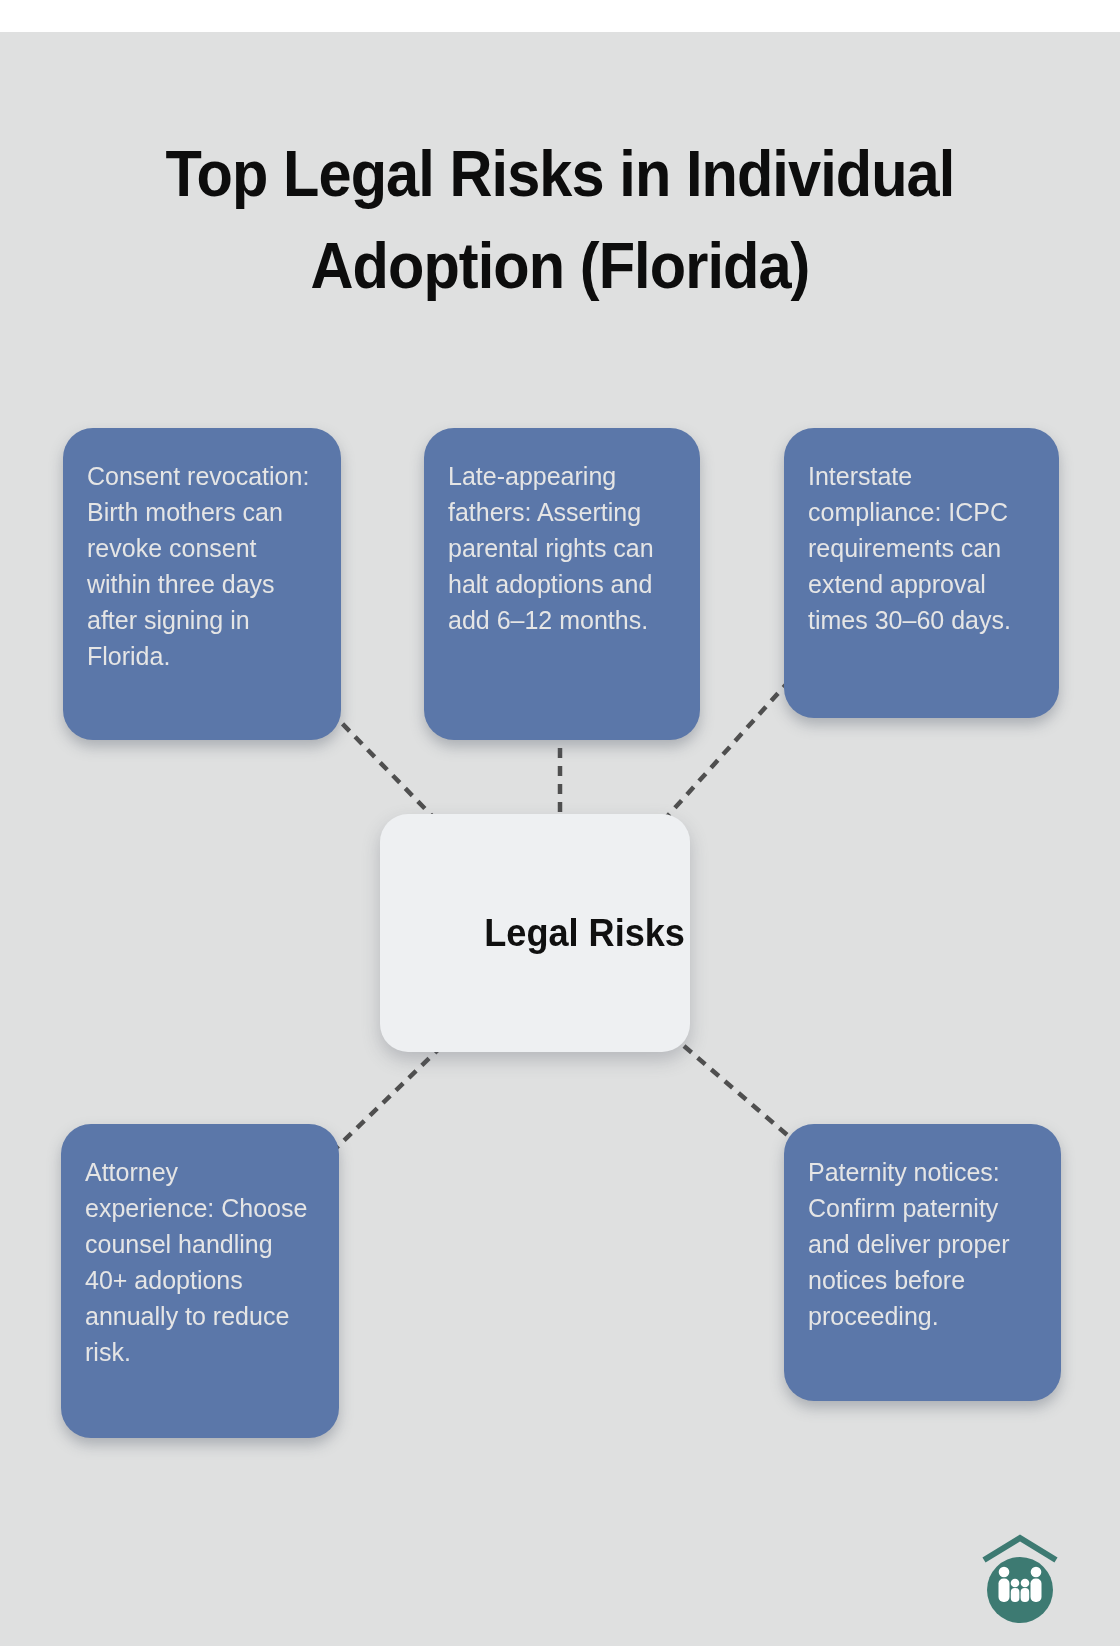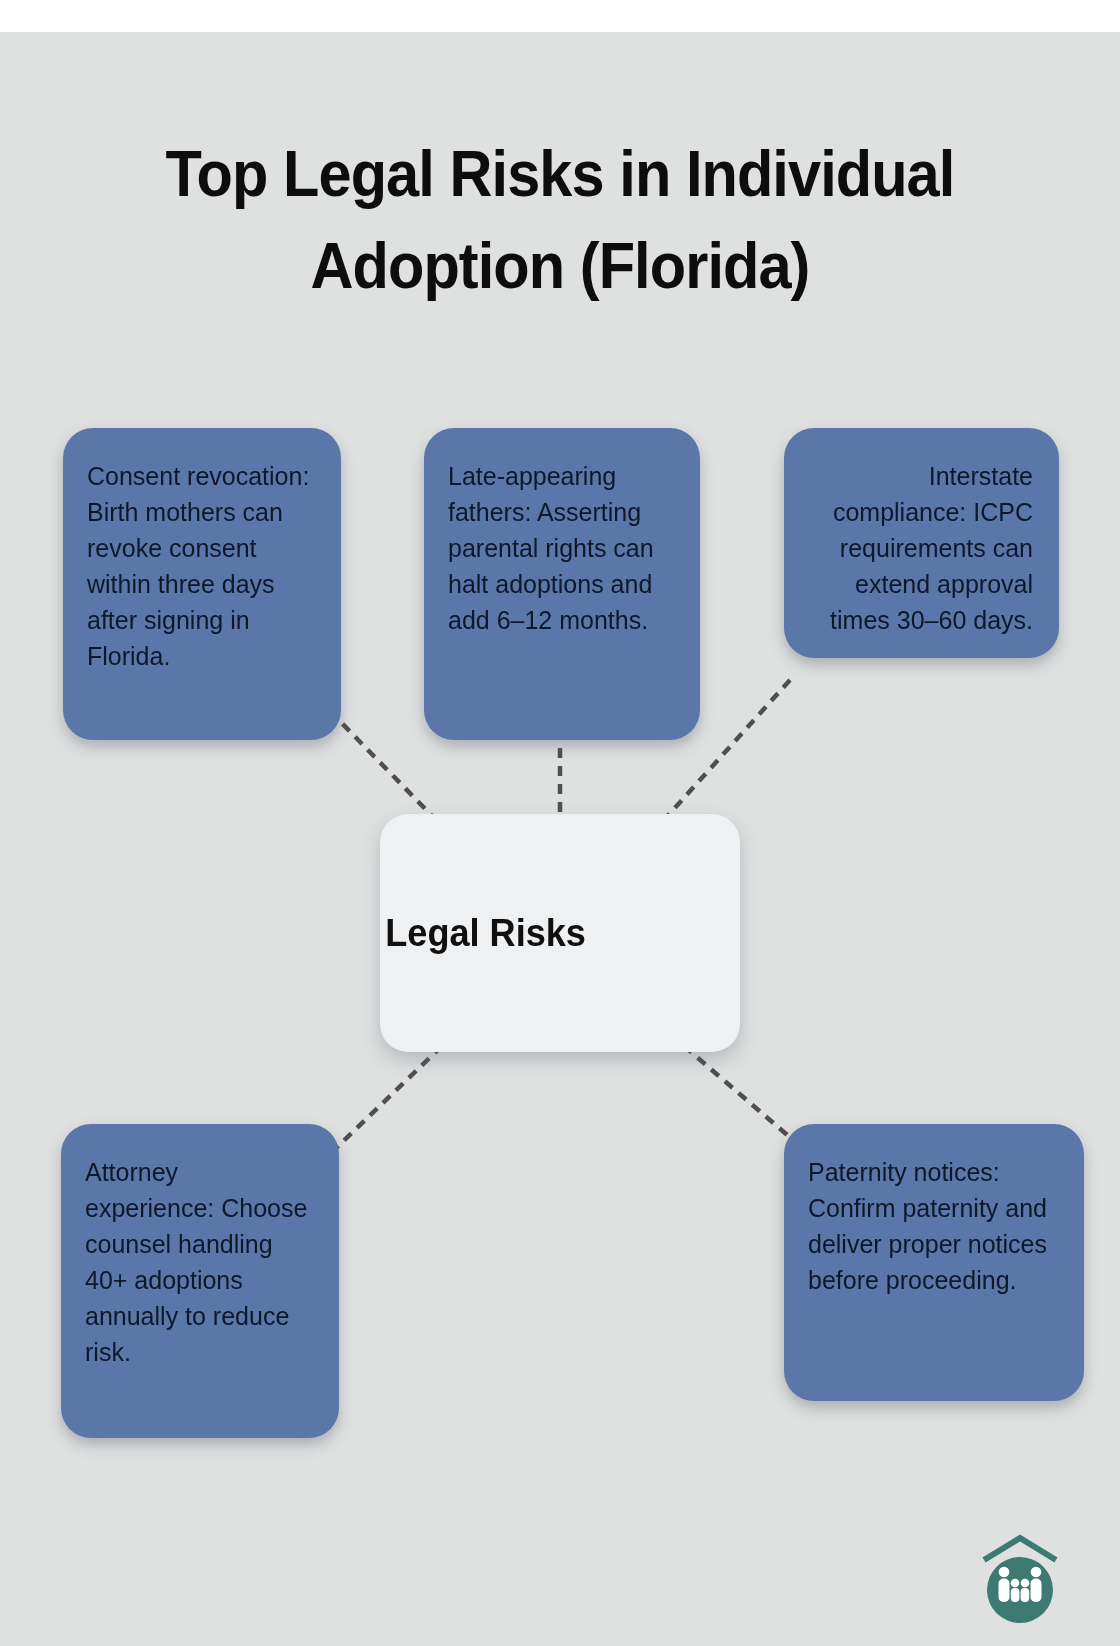--- a/index.html
+++ b/index.html
@@ -41,43 +41,43 @@
     stroke-width: 4.5;
     stroke-dasharray: 10 8;
   }
 
   .node {
     position: absolute;
     z-index: 2;
     box-sizing: border-box;
     background: #5b77a9;
     border-radius: 30px;
-    color: #0f172a;
+    color: #e5e5e5;
     font-size: 25px;
     line-height: 36px;
     padding: 30px 26px 0 24px;
     box-shadow: 0 7px 14px rgba(90, 96, 110, 0.38);
   }
   #node-consent    { left: 63px;  top: 396px; width: 278px; height: 312px; }
   #node-fathers    { left: 424px; top: 396px; width: 276px; height: 312px; }
-  #node-interstate { left: 784px; top: 396px; width: 275px; height: 230px; text-align: right; }
+  #node-interstate { left: 784px; top: 396px; width: 275px; height: 290px; }
   #node-attorney   { left: 61px;  top: 1092px; width: 278px; height: 314px; }
-  #node-paternity  { left: 784px; top: 1092px; width: 300px; height: 277px; }
+  #node-paternity  { left: 784px; top: 1092px; width: 277px; height: 277px; }
 
   .center-node {
     position: absolute;
     z-index: 2;
     left: 380px; top: 782px;
-    width: 360px; height: 238px;
+    width: 310px; height: 238px;
     background: #eef0f2;
     border-radius: 28px;
     box-shadow: 0 8px 18px rgba(95, 100, 112, 0.32);
     display: flex;
     align-items: center;
-    justify-content: flex-start;
+    justify-content: flex-end;
   }
   .center-label {
     font-size: 38px;
     font-weight: 700;
     color: #101010;
     transform: scaleX(0.95);
     white-space: nowrap;
   }
 
   .logo {

